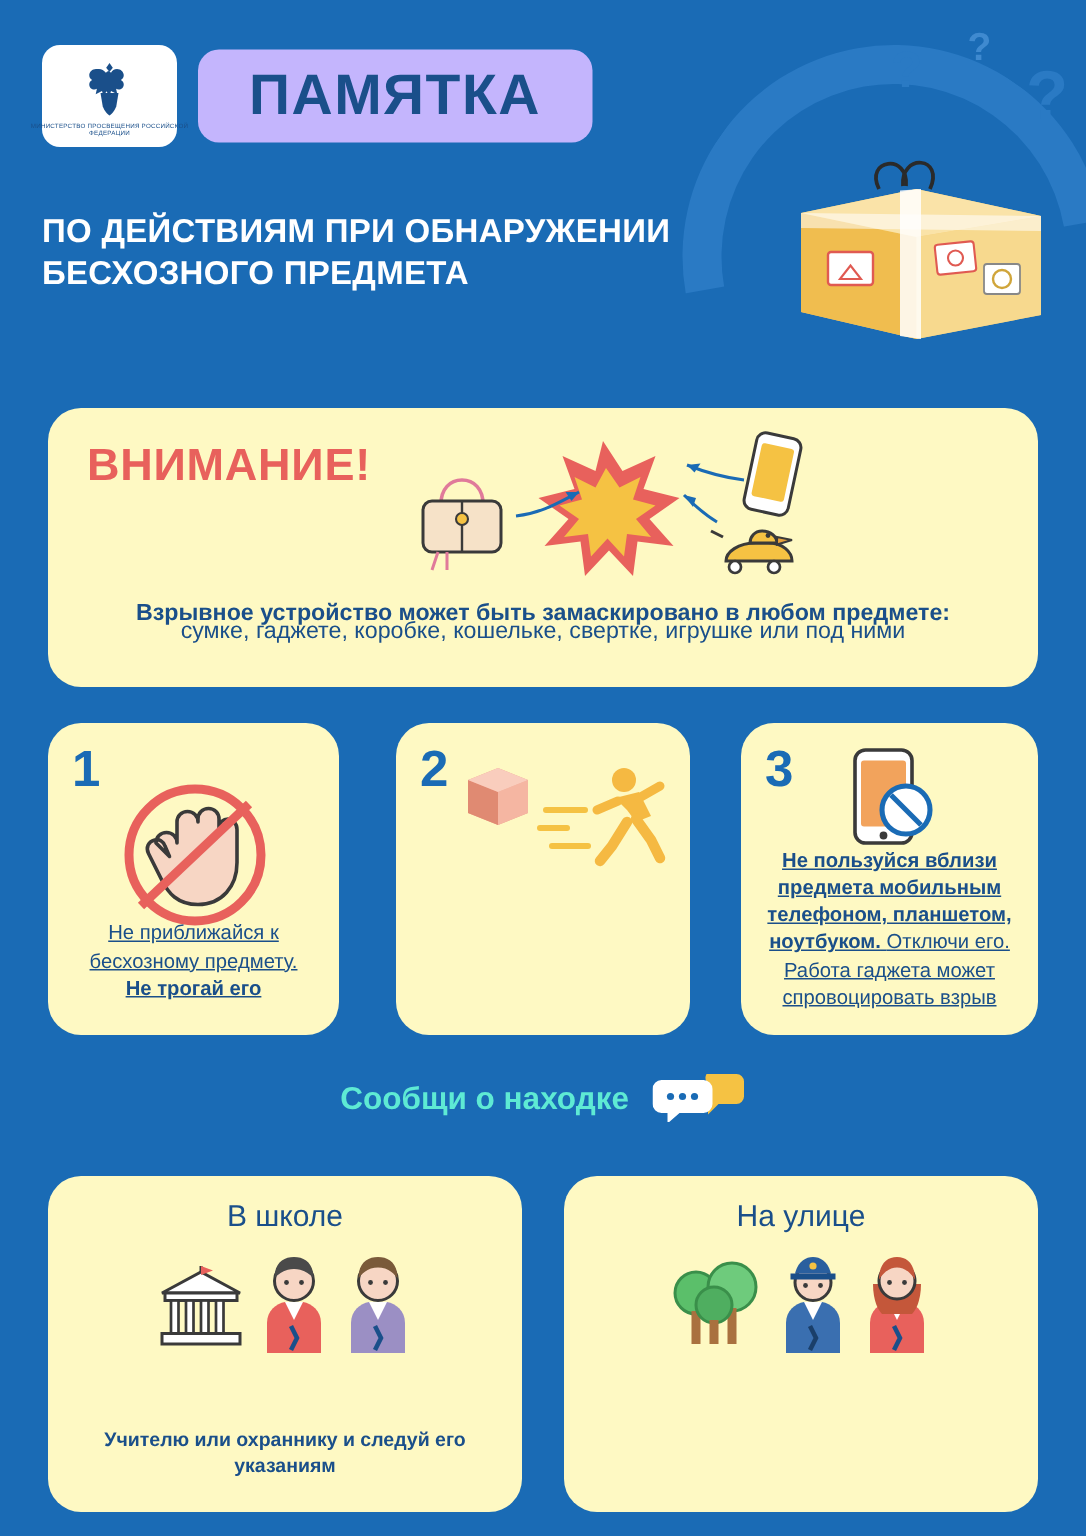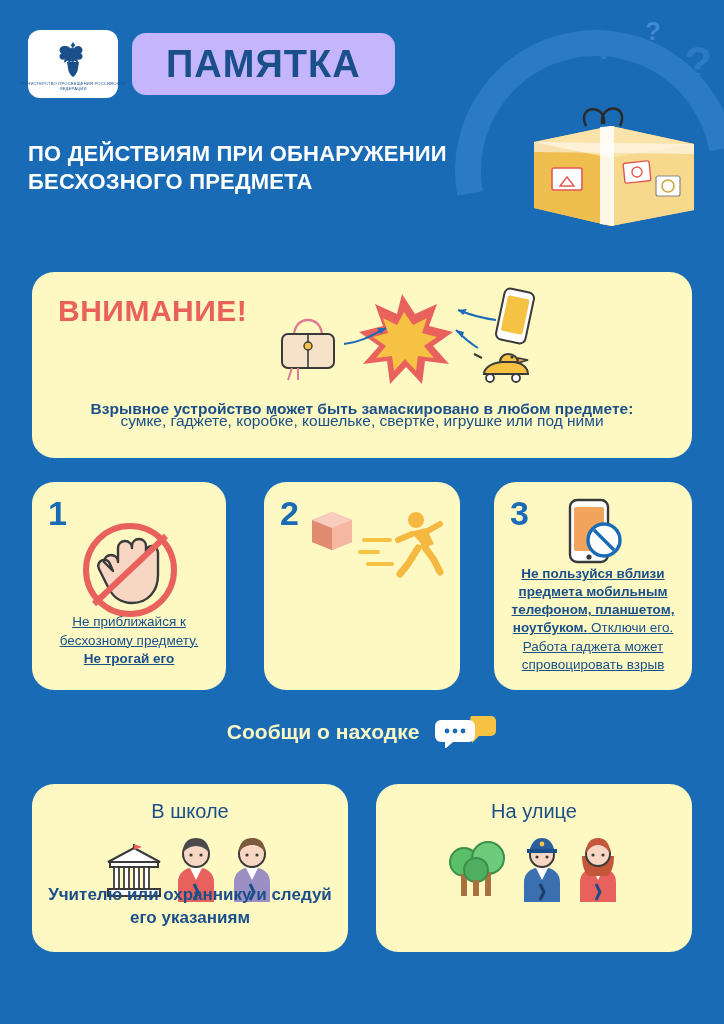--- a/index.html
+++ b/index.html
@@ -171,51 +171,51 @@
   .s2-text { bottom: 22px; }
   .s3-text { bottom: 16px; }
 
   .step-illo { position: absolute; }
 
   
   .report {
     position: absolute;
     left: 0; right: 0; top: 714px;
     text-align: center;
-    color: #fef9c3;
+    color: #5eead4;
     font-size: 21px;
     font-weight: bold;
   }
   .report .bubbles {
     display: inline-block;
     vertical-align: middle;
     margin-left: 10px;
   }
 
   
   .bottom-card {
     top: 784px;
-    height: 168px;
+    height: 224px;
     padding: 16px;
   }
   .school { left: 32px; width: 316px; }
   .street { left: 376px; width: 316px; }
   .bc-title {
     text-align: center;
     color: #1a4f8a;
     font-size: 20px;
     font-weight: normal;
   }
   .bc-text {
     position: absolute;
     left: 14px; right: 14px;
     bottom: 22px;
     text-align: center;
     color: #1a4f8a;
-    font-size: 17px;
+    font-size: 13px;
     font-weight: bold;
     line-height: 1.35;
   }
   .bc-illo {
     position: absolute;
     left: 0; right: 0; top: 52px;
     display: flex;
     justify-content: center;
     align-items: flex-end;
     gap: 8px;

